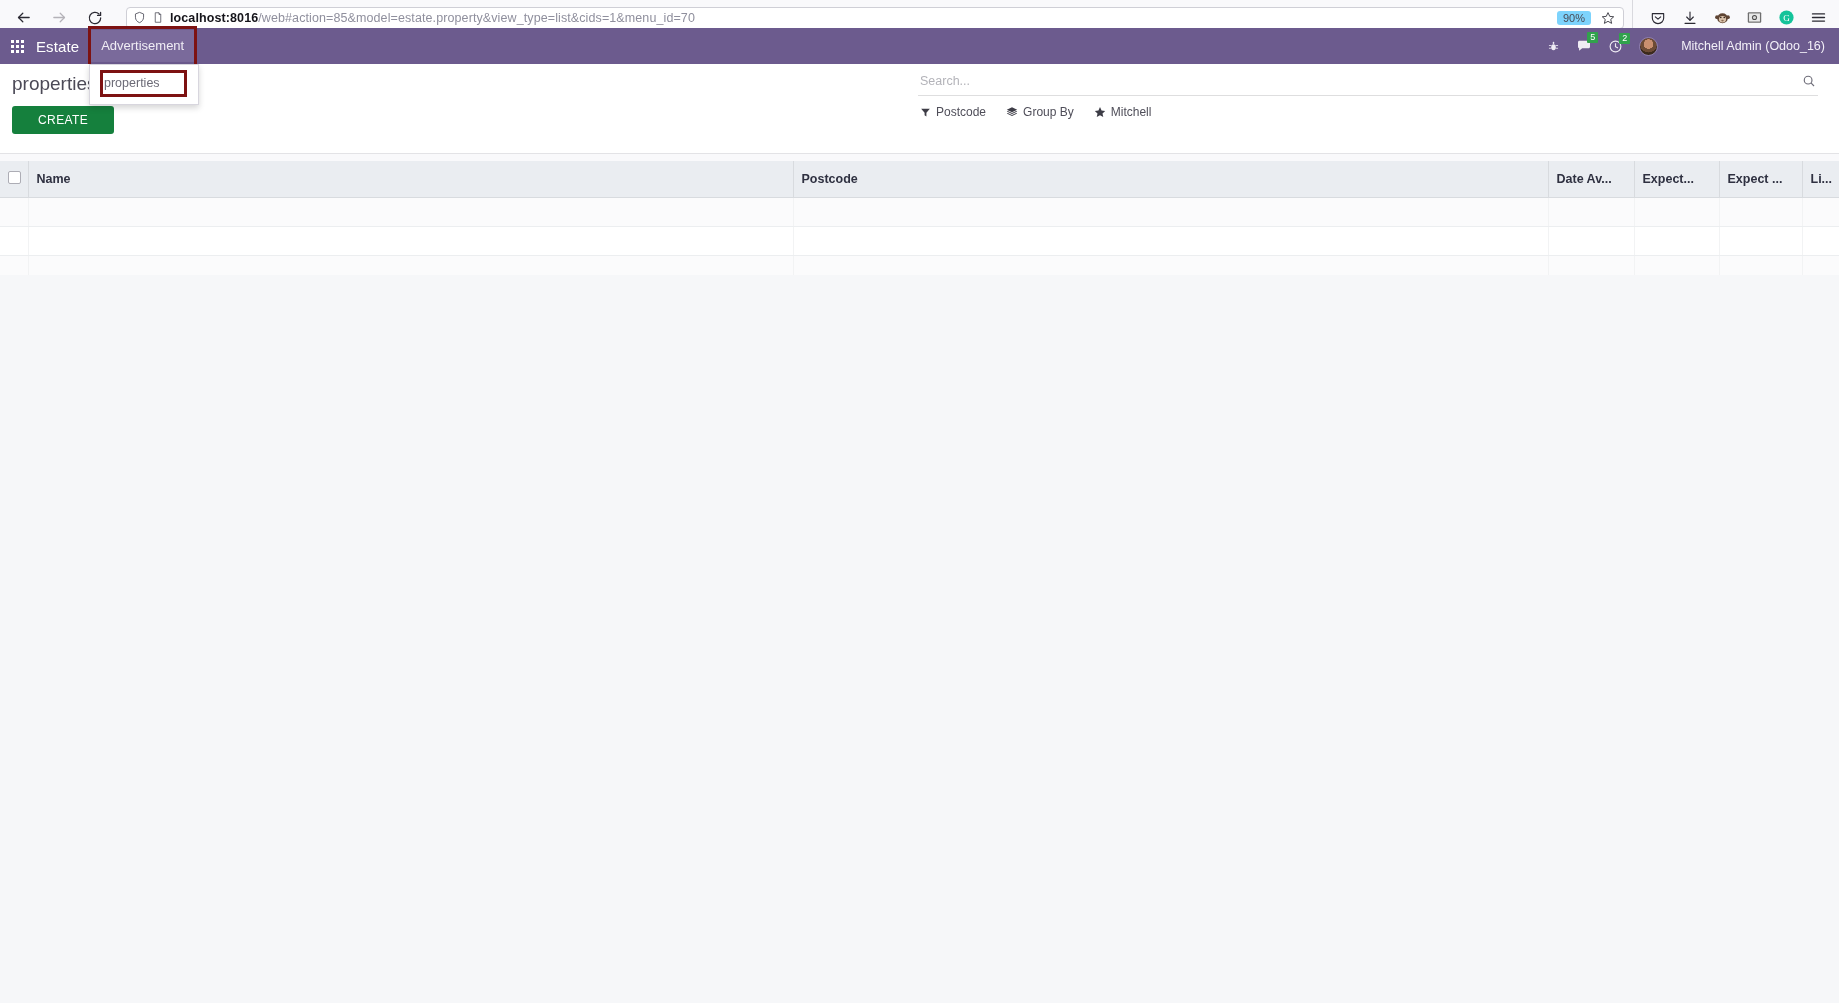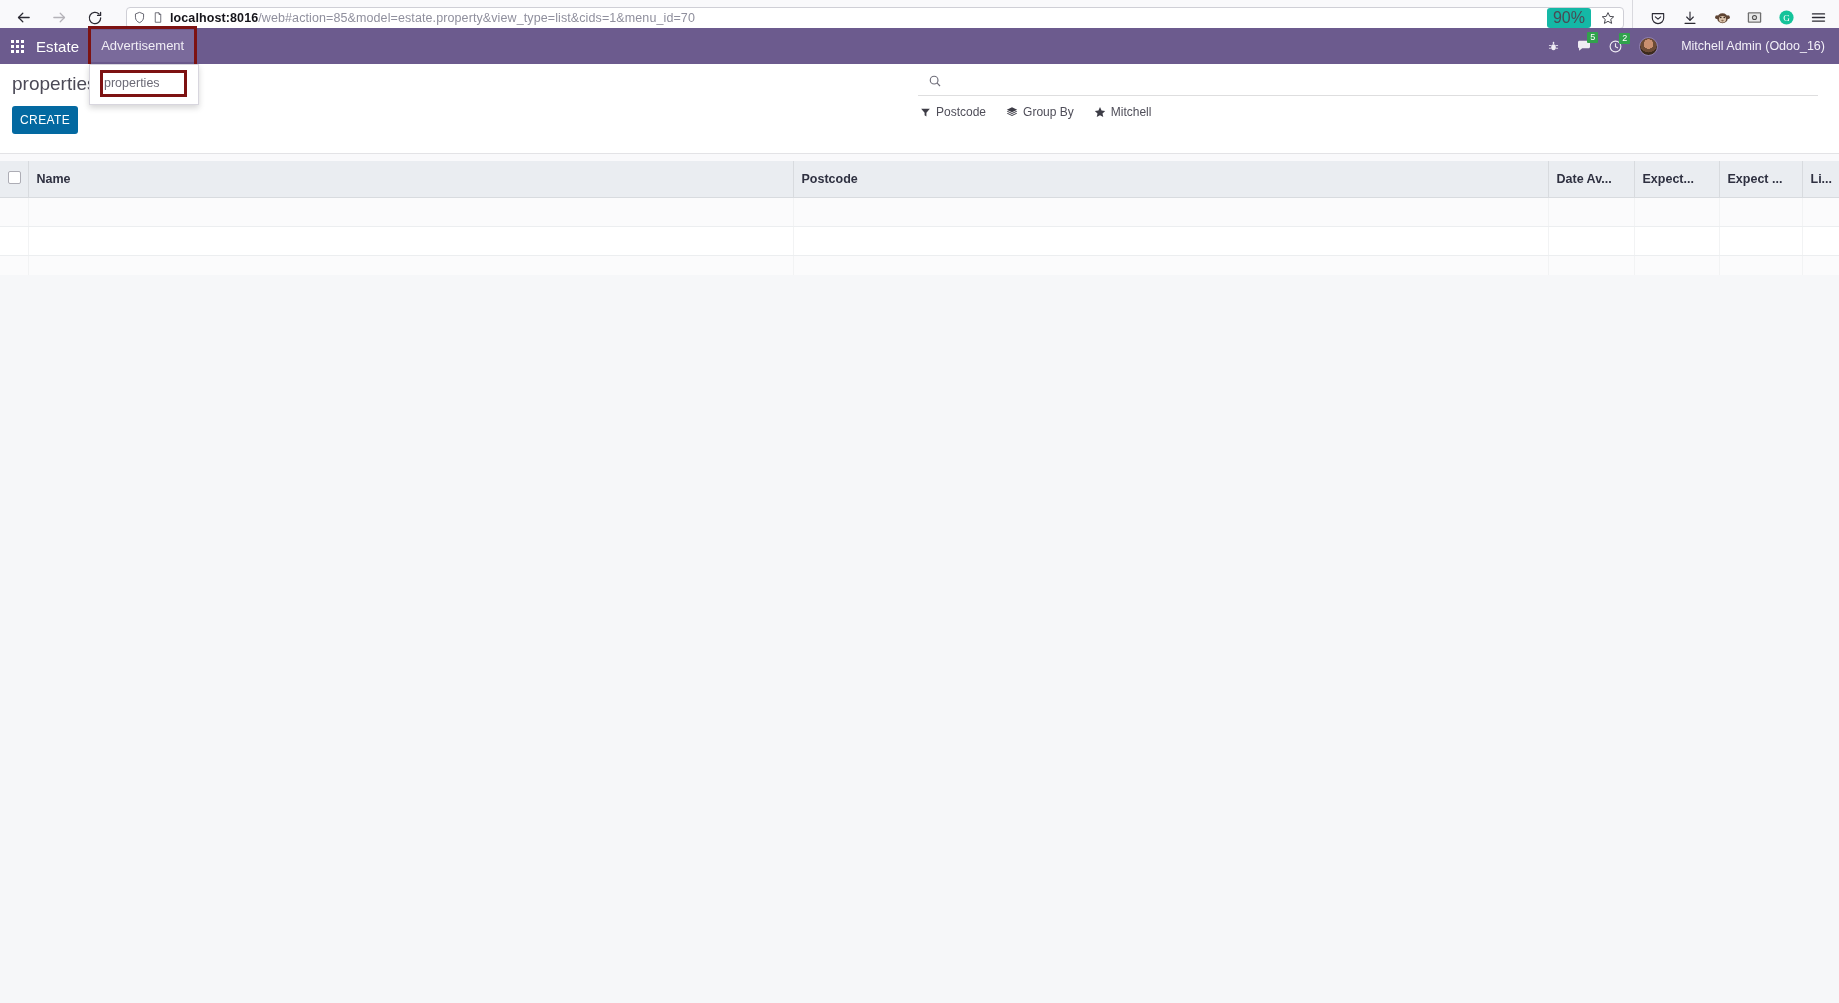--- a/index.html
+++ b/index.html
@@ -47,22 +47,22 @@
   .urlbar .shield-icon, .urlbar .page-icon { flex: 0 0 auto; color: #5b5b66; display:flex; }
   .url-text {
     flex: 1;
     font-size: 12.5px;
     color: #8f8f9d;
     white-space: nowrap; overflow: hidden;
     letter-spacing: 0.1px;
   }
   .url-text .host { color: #15141a; font-weight: 600; }
   .zoom-badge {
-    font-size: 16px; color: #4a4a55;
-    background: #14b8a6;
+    font-size: 11px; color: #4a4a55;
+    background: #7dd3fc;
     border-radius: 3px;
     padding: 1px 6px;
     margin-right: 2px;
     flex: 0 0 auto;
   }
   .star-icon { flex: 0 0 auto; color: #3b3b44; display:flex; padding: 0 2px; }
 
   .toolbar-right {
     display: flex; align-items: center;
     gap: 14px;
@@ -141,26 +141,26 @@
   .cp-left { position: absolute; left: 10px; top: 0; }
   .breadcrumb {
     font-size: 19px;
     color: #4c4a57;
     padding: 8px 2px 0 2px;
     line-height: 24px;
     font-weight: 400;
   }
   .btn-create {
     margin-top: 10px; margin-left: 2px;
-    background: #0369a1;
+    background: #15803d;
     color: #ffffff;
     border: none;
     font-size: 12px;
     letter-spacing: .4px;
-    padding: 7px 8px;
+    padding: 7px 26px;
     border-radius: 3px;
     font-family: "Liberation Sans", sans-serif;
   }
 
   .cp-right {
     position: absolute;
     left: 918px; top: 6px;
     width: 900px;
   }
   .search-row {
@@ -413,20 +413,21 @@
 </div>
 
 <div class="o-control-panel">
   <div class="cp-left">
     <div class="breadcrumb">properties</div>
     <button class="btn-create">CREATE</button>
   </div>
 
   <div class="cp-right">
     <div class="search-row">
+      <input class="search-input" type="text" placeholder="Search..." style="">
       <span class="search-magnifier">
         <svg width="14" height="14" viewBox="0 0 24 24" fill="none" stroke="currentColor" stroke-width="2">
             <circle cx="10.5" cy="10.5" r="6.6"></circle>
             <line x1="15.3" y1="15.3" x2="20.6" y2="20.6"></line>
           </svg>
       </span>
     </div>
     <div class="filter-row">
       <div class="filter-btn">
         <span class="fi">

